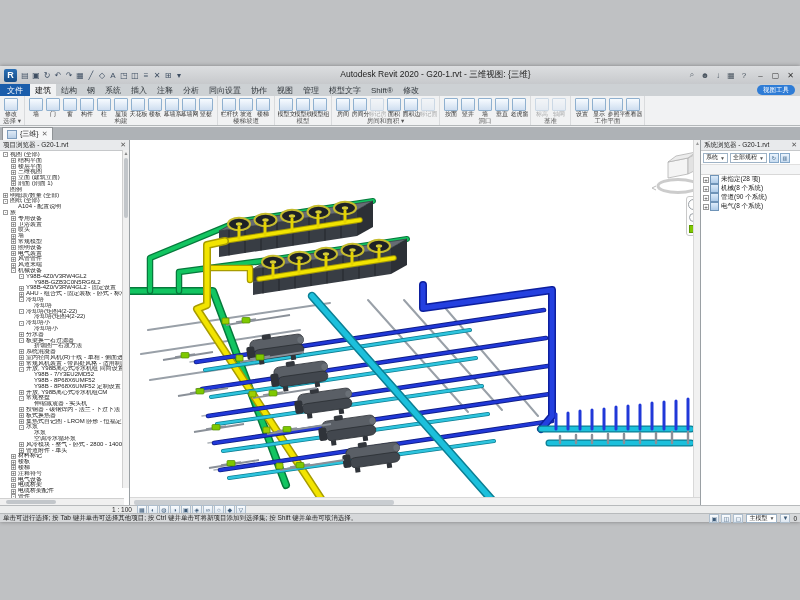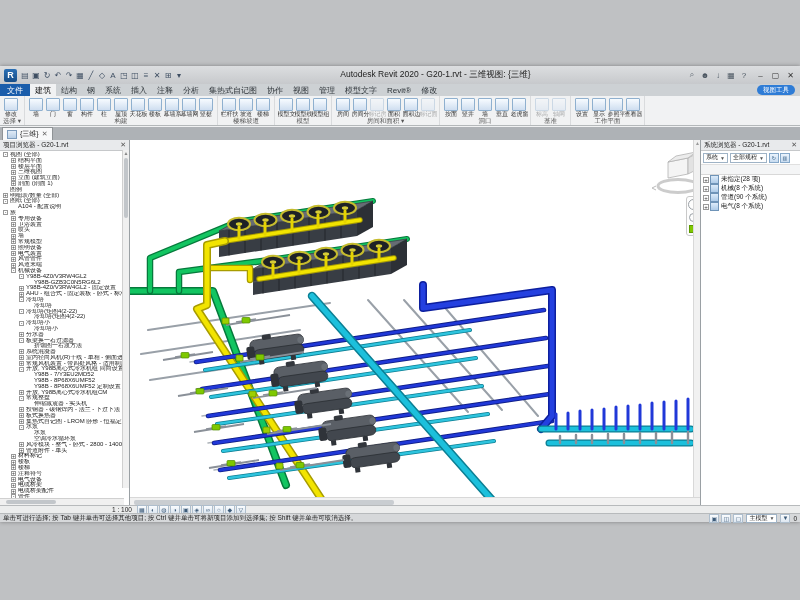--- a/index.html
+++ b/index.html
@@ -180,36 +180,36 @@
           <div class="rtab">
             <span>插入</span>
           </div>
           <div class="rtab">
             <span>注释</span>
           </div>
           <div class="rtab">
             <span>分析</span>
           </div>
           <div class="rtab">
-            <span>集热式自记图</span>
+            <span>同向设置</span>
           </div>
           <div class="rtab">
             <span>协作</span>
           </div>
           <div class="rtab">
             <span>视图</span>
           </div>
           <div class="rtab">
             <span>管理</span>
           </div>
           <div class="rtab">
             <span>模型文字</span>
           </div>
           <div class="rtab">
-            <span>Revit®</span>
+            <span>Shift®</span>
           </div>
           <div class="rtab">
             <span>修改</span>
           </div>
         </div>
       <div class="bluepill">视图工具</div>
     </div>
 
     <div class="ribbon">
         <div class="rpanel">

